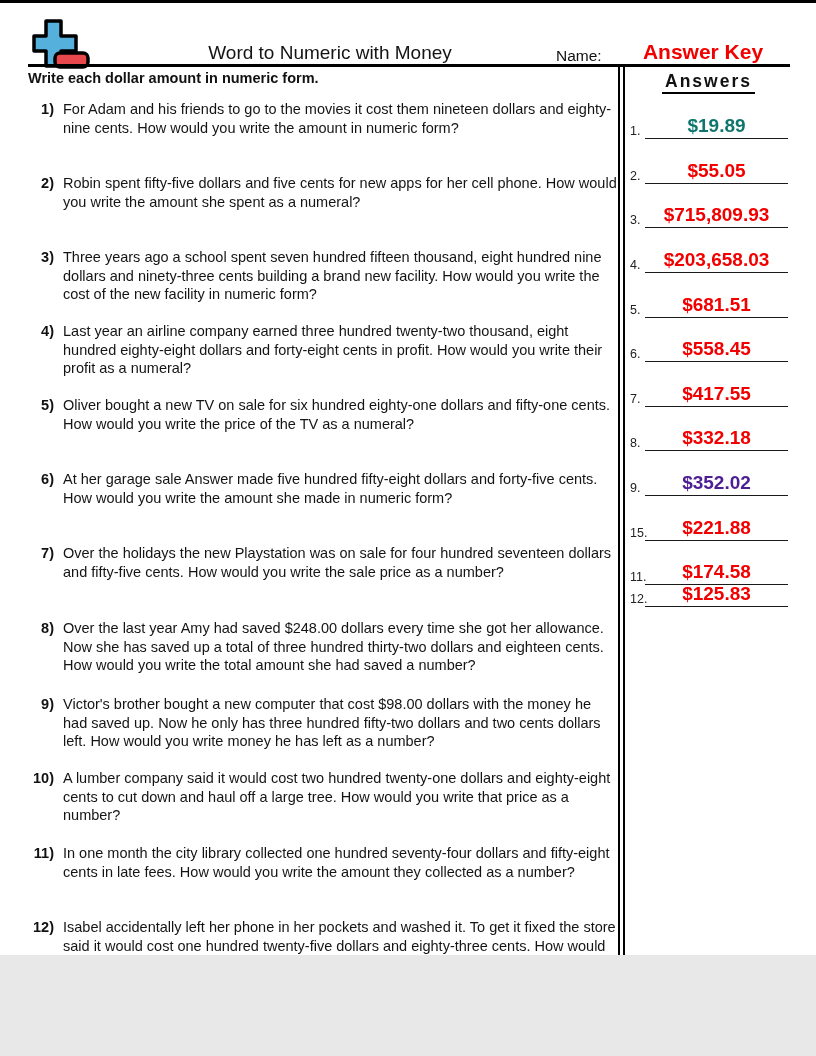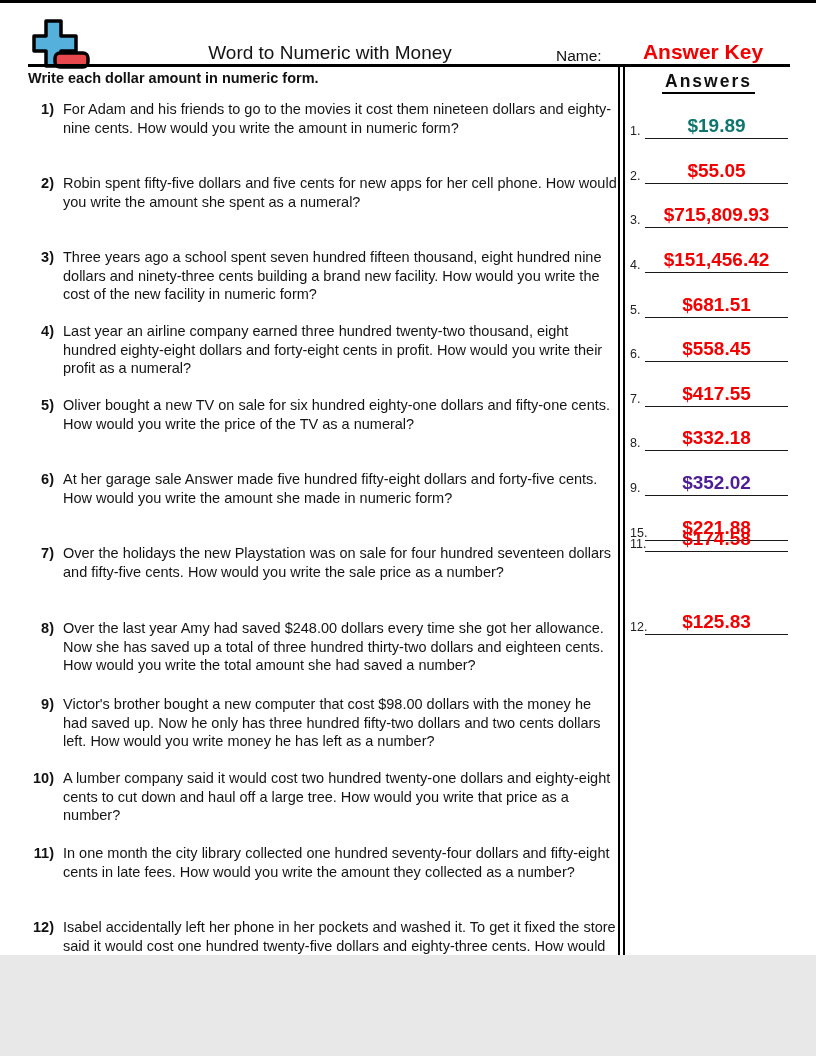--- a/index.html
+++ b/index.html
@@ -126,21 +126,21 @@
     <span class="aval" style="color:#f20000;">$55.05</span>
     <span class="aline"></span>
   </div>
   <div class="abs answer-row" style="top:201px;">
     <span class="anum">3.</span>
     <span class="aval" style="color:#f20000;">$715,809.93</span>
     <span class="aline"></span>
   </div>
   <div class="abs answer-row" style="top:246px;">
     <span class="anum">4.</span>
-    <span class="aval" style="color:#f20000;">$151,456.42</span>
+    <span class="aval" style="color:#f20000;">$203,658.03</span>
     <span class="aline"></span>
   </div>
   <div class="abs answer-row" style="top:291px;">
     <span class="anum">5.</span>
     <span class="aval" style="color:#f20000;">$681.51</span>
     <span class="aline"></span>
   </div>
   <div class="abs answer-row" style="top:335px;">
     <span class="anum">6.</span>
     <span class="aval" style="color:#f20000;">$558.45</span>
@@ -159,26 +159,26 @@
   <div class="abs answer-row" style="top:469px;">
     <span class="anum">9.</span>
     <span class="aval" style="color:#4c1d95;">$352.02</span>
     <span class="aline"></span>
   </div>
   <div class="abs answer-row" style="top:514px;">
     <span class="anum">15.</span>
     <span class="aval" style="color:#f20000;">$221.88</span>
     <span class="aline"></span>
   </div>
-  <div class="abs answer-row" style="top:525px;">
+  <div class="abs answer-row" style="top:558px;">
     <span class="anum">11.</span>
     <span class="aval" style="color:#f20000;">$174.58</span>
     <span class="aline"></span>
   </div>
-  <div class="abs answer-row" style="top:608px;">
+  <div class="abs answer-row" style="top:580px;">
     <span class="anum">12.</span>
     <span class="aval" style="color:#f20000;">$125.83</span>
     <span class="aline"></span>
   </div>
 
   <div class="abs footer-rule"></div>
   <div class="abs website">www.CommonCoreSheets.com</div>
   <div class="abs math-badge">
     <div class="math-pill">Math</div>
   </div>

